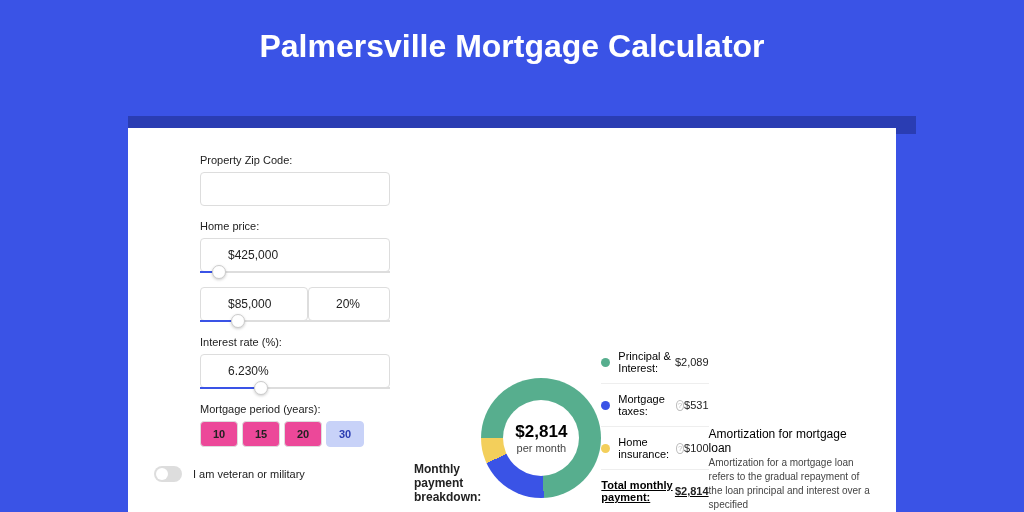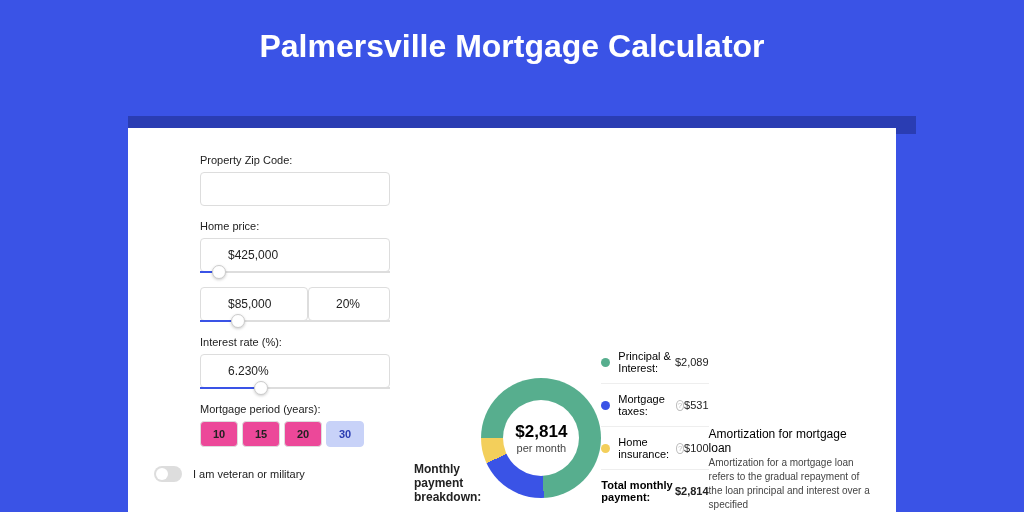--- a/index.html
+++ b/index.html
@@ -185,21 +185,21 @@
   .legend {
     border-top: 1px solid transparent;
   }
   .legend-row {
     display: flex;
     align-items: center;
     padding: 9px 0;
     border-bottom: 1px solid #eee;
     font-size: 11px;
   }
-  .legend-row.total { border-bottom: none; font-weight: 700; }
+  .legend-row.total { border-bottom: none; font-weight: 700; text-decoration: underline; }
   .dot {
     width: 9px;
     height: 9px;
     border-radius: 50%;
     margin-right: 8px;
     flex-shrink: 0;
   }
   .legend-label { flex: 1; display: flex; align-items: center; gap: 4px; }
   .legend-val { font-weight: 400; }
   .legend-row .legend-val { color: #222; }

